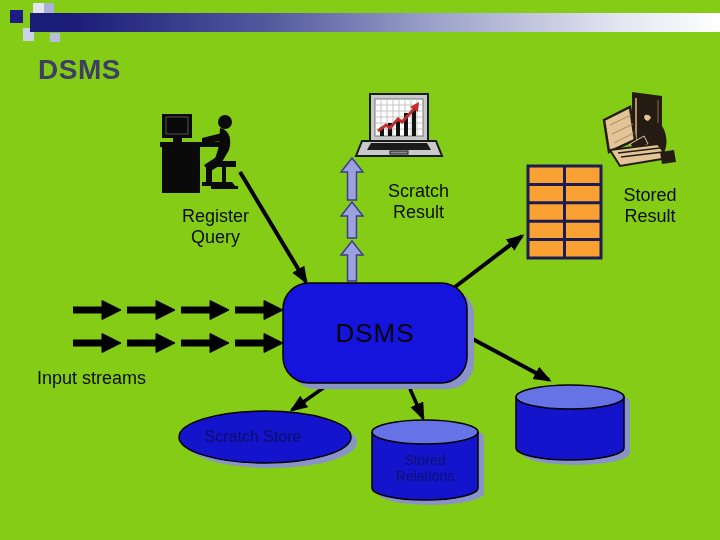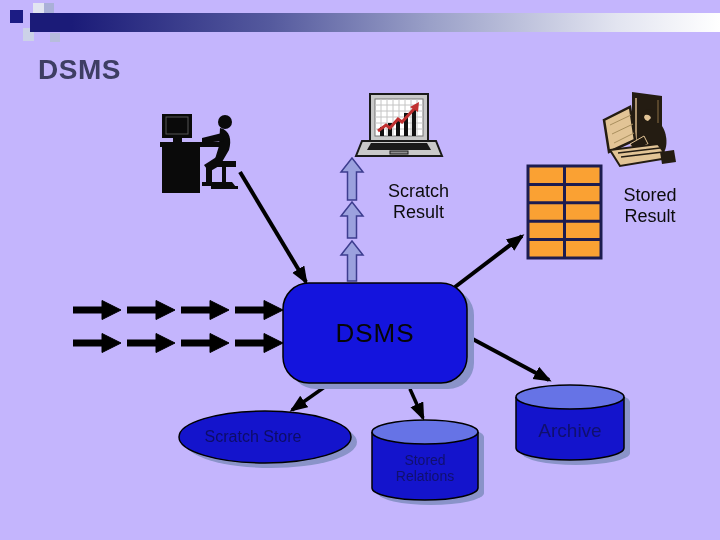--- a/index.html
+++ b/index.html
@@ -1,18 +1,18 @@
 <!DOCTYPE html>
 <html><head>
 <meta charset="utf-8">
 <style>
   html,body{margin:0;padding:0;background:#fff;}
   .slide{
     position:relative;width:720px;height:540px;overflow:hidden;
-    background:#c4b5fd;font-family:"Liberation Sans", sans-serif;
+    background:#84cc16;font-family:"Liberation Sans", sans-serif;
   }
   
   .sq{position:absolute;}
   .top-bar{
     position:absolute;left:30px;top:13px;width:690px;height:19px;
     background:linear-gradient(to right,#1b1b78 0%,#1b1b78 6%,#555a9e 35%,#9aa0c8 58%,#e2e4f0 85%,#ffffff 100%);
   }
   .slide-title{
     position:absolute;left:38px;top:54px;margin:0;
     font-size:28px;font-weight:bold;color:#3e3e63;letter-spacing:.5px;
@@ -188,30 +188,32 @@
     </g>
 
     <g>
       <path d="M522,402 v51 a54,12 0 0 0 108,0 v-51 Z" fill="#8a93c9"></path>
       <ellipse cx="576" cy="402" rx="54" ry="12" fill="#8a93c9"></ellipse>
       <path d="M516,397 v51 a54,12 0 0 0 108,0 v-51" fill="#1414cc" stroke="#000" stroke-width="1.5"></path>
       <ellipse cx="570" cy="397" rx="54" ry="12" fill="#6673e6" stroke="#000" stroke-width="1.5"></ellipse>
     </g>
   </svg>
 
+  <div class="lbl" style="left:158px;top:206px;width:115px;">Register
+Query</div>
 
   <div class="lbl" style="left:366px;top:181px;width:105px;">Scratch
 Result</div>
 
   <div class="lbl" style="left:606px;top:185px;width:88px;">Stored
 Result</div>
 
+  <div class="lbl lbl-left" style="left:37px;top:368px;">Input streams</div>
 
   <div class="node-label dsms-label" style="left:283px;top:283px;width:184px;height:100px;">DSMS</div>
 
   <div class="node-label scratch-label" style="left:179px;top:424px;width:148px;height:26px;">Scratch Store</div>
 
   <div class="node-label storedrel-label" style="left:372px;top:448px;width:106px;height:40px;">Stored
 Relations</div>
 
-  <div class="node-label archive-label" style="left:516px;top:418px;width:108px;height:26px;">Archive</div>
 
 </div>
 
 </body></html>

